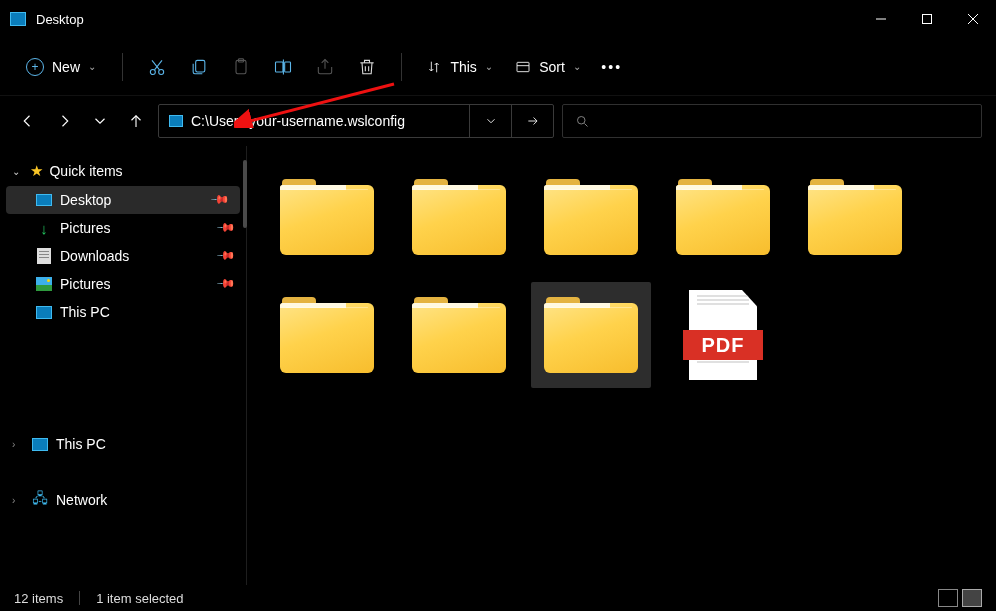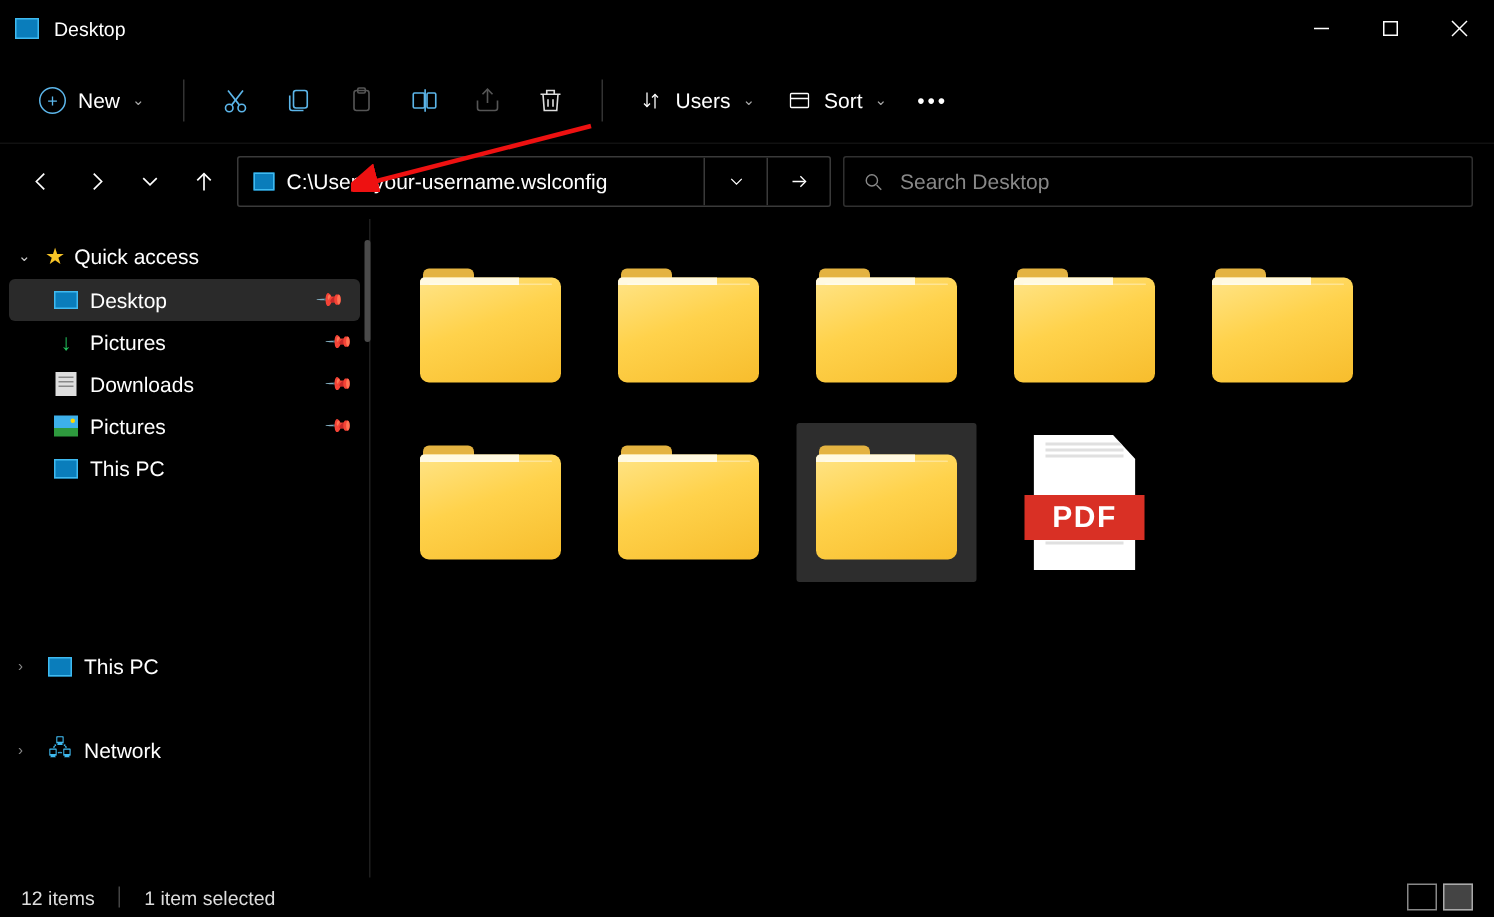--- a/index.html
+++ b/index.html
@@ -342,21 +342,21 @@
       </svg>
   </div>
   <div class="toolbar-sep"></div>
   <div class="tb-text-btn">
     <svg viewBox="0 0 24 24">
         <path d="M8 4 v14"></path>
         <path d="M5 15 l3 3 l3-3"></path>
         <path d="M16 20 V6"></path>
         <path d="M13 9 l3-3 l3 3"></path>
       </svg>
-    <span>Users</span>
+    <span>This</span>
     <span class="chev">⌄</span>
   </div>
   <div class="tb-text-btn">
     <svg viewBox="0 0 24 24">
         <rect x="3" y="5" width="18" height="14" rx="1"></rect>
         <line x1="3" y1="10" x2="21" y2="10"></line>
       </svg>
     <span>Sort</span>
     <span class="chev">⌄</span>
   </div>
@@ -400,31 +400,30 @@
           <path d="M4 12 h14"></path>
           <path d="M13 6 l6 6 l-6 6"></path>
         </svg>
     </div>
   </div>
   <div class="search-bar">
     <svg viewBox="0 0 24 24">
         <circle cx="10" cy="10" r="6"></circle>
         <line x1="15" y1="15" x2="20" y2="20"></line>
       </svg>
-    <input class="search-input" placeholder="Search Desktop" style="">
   </div>
 </div>
 
 <div class="main">
 
   <div class="sidebar">
     <div class="tree-group-header">
       <span class="chev">⌄</span>
       <span class="star-icon">★</span>
-      <span>Quick access</span>
+      <span>Quick items</span>
     </div>
     <div class="tree-item selected">
       <div class="ico">
           <div class="ico-desktop"></div>
         </div>
       <span>Desktop</span>
       <span class="pin">📌</span>
     </div>
     <div class="tree-item">
       <div class="ico">

